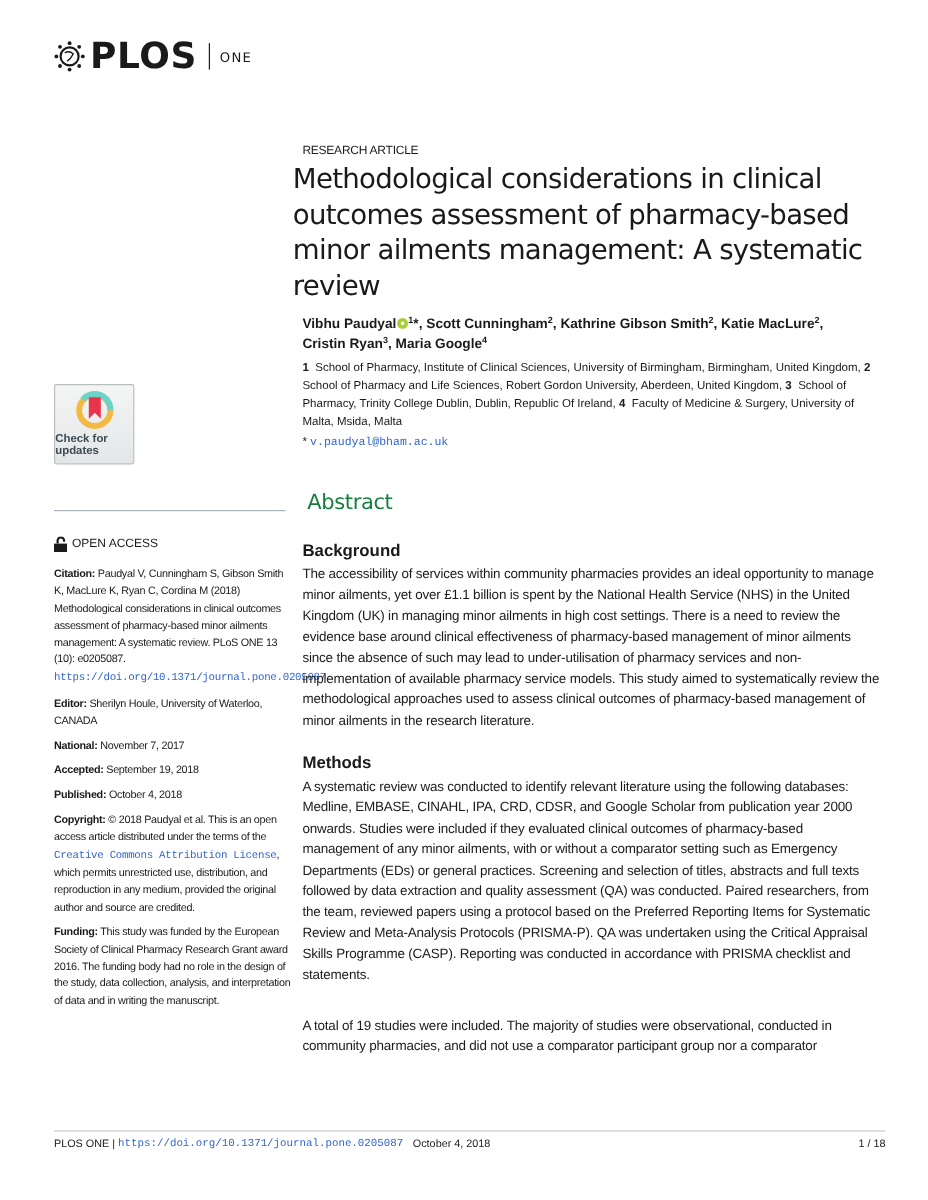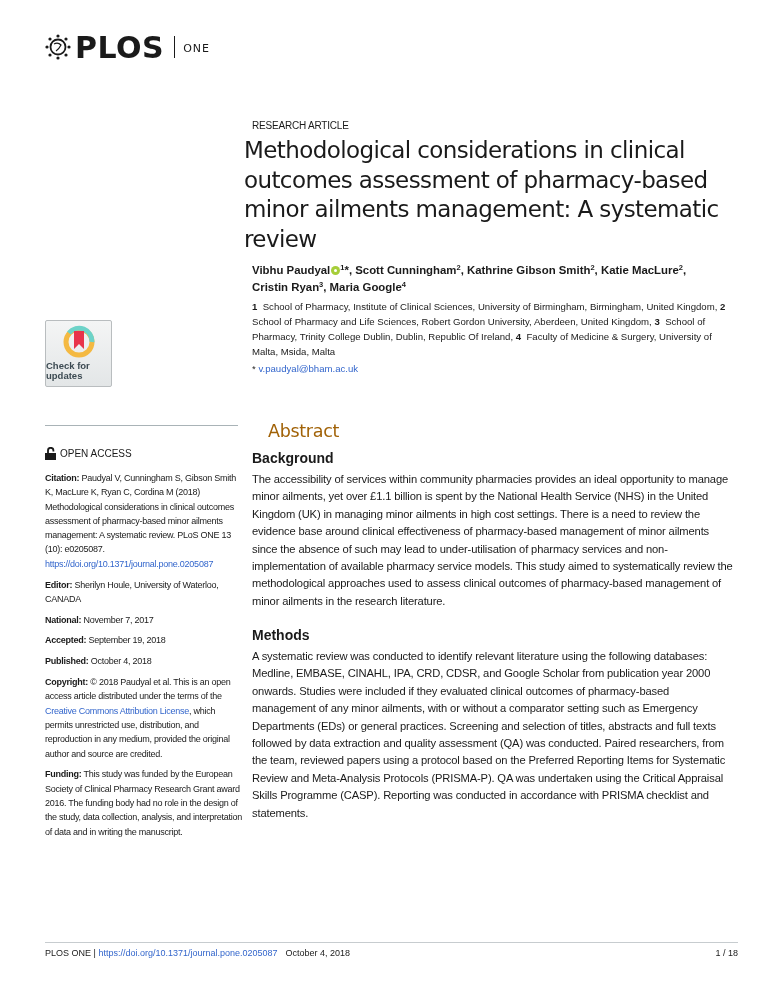--- a/index.html
+++ b/index.html
@@ -45,21 +45,21 @@
     }
     sup { font-size: 7.5px; vertical-align: 4px; line-height: 0; }
     .affiliations {
       position: absolute; left: 252px; top: 299px; width: 480px;
       font-size: 9.6px; line-height: 15px; color: #1a1a1a;
     }
     .affiliations b { font-weight: bold; }
     .corresp {
       position: absolute; left: 252px; top: 363px; font-size: 9.6px; color: #1a1a1a;
     }
-    a, .link { color: #3366cc; text-decoration: none; }
+    a, .link { color: #3366cc; text-decoration: none; font-family: Liberation Mono, monospace; }
 
     .crossmark {
       position: absolute; left: 45px; top: 320px; width: 67px; height: 67px;
       border: 1px solid #b9bdbf; border-radius: 2px;
       background: linear-gradient(#f4f5f5, #e3e6e7);
       box-sizing: border-box;
     }
     .crossmark svg { position: absolute; left: 17px; top: 4px; }
     .crossmark-text {
       position: absolute; left: 0; top: 40px; width: 100%; text-align: left;
@@ -76,23 +76,23 @@
     .open-access svg { margin-right: 4px; }
     .sidebar {
       position: absolute; left: 45px; top: 471px; width: 200px;
       font-family: "Liberation Sans", sans-serif; font-size: 9px; line-height: 14.3px;
       color: #1a1a1a; letter-spacing: -0.25px;
     }
     .sidebar p { margin: 0 0 6.5px 0; }
     .sidebar b { font-weight: bold; }
 
     .abstract-heading {
-      position: absolute; left: 252px; top: 405px; margin: 16px;
+      position: absolute; left: 252px; top: 405px; margin: 4px;
       font-family: "DejaVu Sans", sans-serif; font-weight: normal; font-size: 17.5px;
-      color: #a16207; letter-spacing: -0.3px;
+      color: #15803d; letter-spacing: -0.3px;
     }
     .section { position: absolute; left: 252px; width: 485px; }
     .section h3 {
       margin: 0; font-weight: bold; font-size: 14px; color: #1a1a1a; line-height: 18px;
     }
     .section p {
       margin: 4px 4px 0 0; font-size: 11.2px; line-height: 17.4px; color: #1a1a1a;
       letter-spacing: -0.15px;
     }
     #sec-bg { top: 449px; }
@@ -215,20 +215,21 @@
   <h3>Background</h3>
   <p>The accessibility of services within community pharmacies provides an ideal opportunity to manage minor ailments, yet over £1.1 billion is spent by the National Health Service (NHS) in the United Kingdom (UK) in managing minor ailments in high cost settings. There is a need to review the evidence base around clinical effectiveness of pharmacy-based management of minor ailments since the absence of such may lead to under-utilisation of pharmacy services and non-implementation of available pharmacy service models. This study aimed to systematically review the methodological approaches used to assess clinical outcomes of pharmacy-based management of minor ailments in the research literature.</p>
 </div>
 
 <div class="section" id="sec-methods">
   <h3>Methods</h3>
   <p>A systematic review was conducted to identify relevant literature using the following databases: Medline, EMBASE, CINAHL, IPA, CRD, CDSR, and Google Scholar from publication year 2000 onwards. Studies were included if they evaluated clinical outcomes of pharmacy-based management of any minor ailments, with or without a comparator setting such as Emergency Departments (EDs) or general practices. Screening and selection of titles, abstracts and full texts followed by data extraction and quality assessment (QA) was conducted. Paired researchers, from the team, reviewed papers using a protocol based on the Preferred Reporting Items for Systematic Review and Meta-Analysis Protocols (PRISMA-P). QA was undertaken using the Critical Appraisal Skills Programme (CASP). Reporting was conducted in accordance with PRISMA checklist and statements.</p>
 </div>
 
 <div class="section" id="sec-results">
+  <p>A total of 19 studies were included. The majority of studies were observational, conducted in community pharmacies, and did not use a comparator participant group nor a comparator</p>
 </div>
 
 <div class="footer-rule"></div>
 <div class="footer">
   <span>PLOS ONE |</span>&nbsp;<a class="link">https://doi.org/10.1371/journal.pone.0205087</a>
   <span class="date">October 4, 2018</span>
   <span class="page">1 / 18</span>
 </div>
 
 </body></html>

